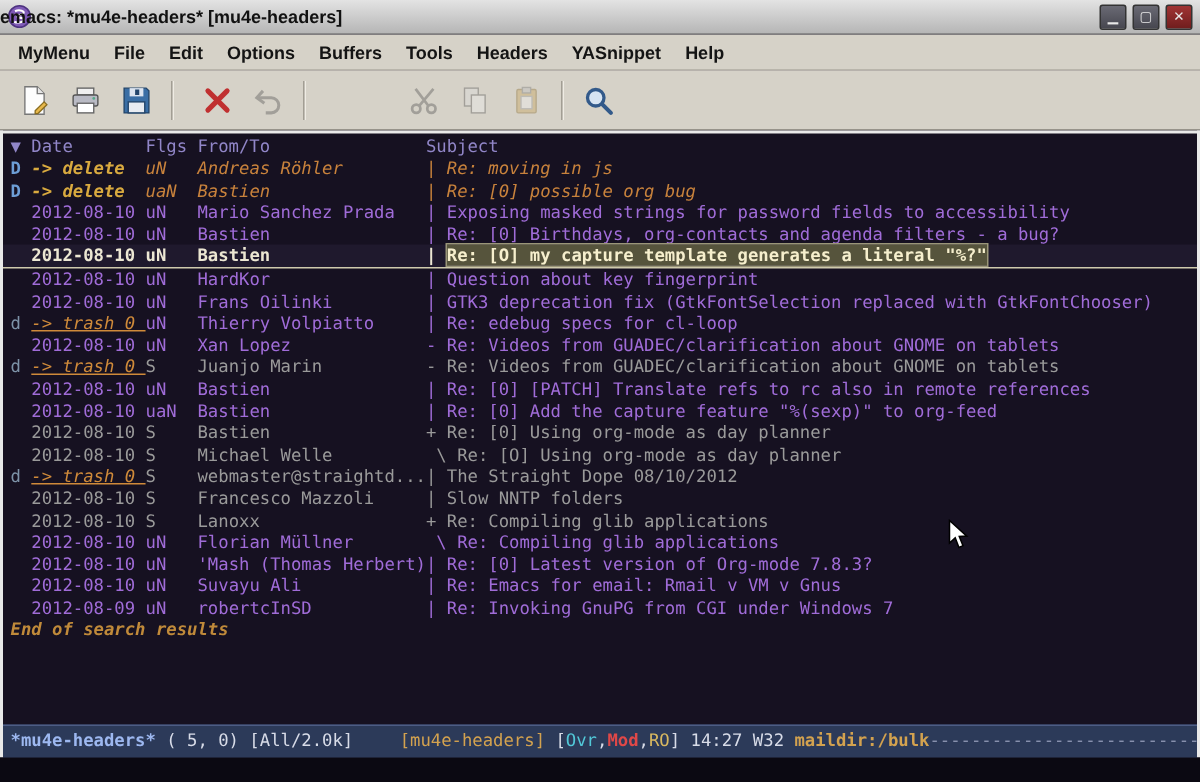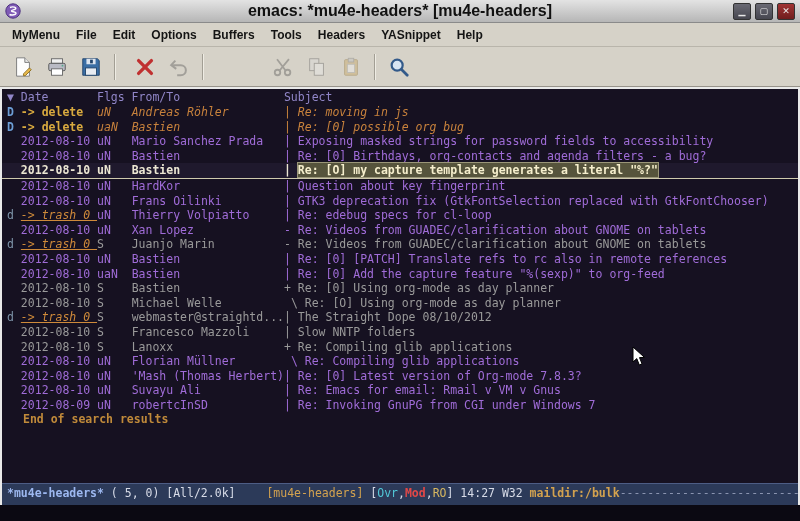--- a/index.html
+++ b/index.html
@@ -2,21 +2,21 @@
 <html><head>
 <meta charset="utf-8">
 <style>
   html,body{margin:0;padding:0;background:#888;}
   .screen{position:relative;width:800px;height:521px;overflow:hidden;
           font-family:"Liberation Sans",sans-serif;background:#161121;box-sizing:border-box;}
   
   .titlebar{height:22px;background:linear-gradient(#e3e3e3,#b6b6b6);
             border-bottom:1px solid #8a8a8a;display:flex;align-items:center;position:relative;}
   .app-icon{width:16px;height:16px;margin-left:5px;display:inline-flex;}
-  .title-text{position:absolute;left:0;right:0;text-align:center;font-size:16px;font-weight:bold;color:#111;}
+  .title-text{position:absolute;left:0;right:0;font-size:12px;font-weight:bold;color:#111;}
   .win-btns{margin-left:auto;display:flex;gap:4px;margin-right:5px;z-index:2;}
   .wbtn{width:16px;height:15px;background:linear-gradient(#6a6a74,#46464f);border:1px solid #333;
         border-radius:2px;color:#e8e8e8;font-size:9px;line-height:14px;text-align:center;cursor:default;}
   .wbtn.close{background:linear-gradient(#a03434,#701d1d);}
   
   .menubar{height:23px;background:#d6d2c8;display:flex;align-items:center;padding-left:4px;
            border-bottom:1px solid #b9b5ab;font-weight:bold;}
   .menu-item{padding:3px 8px;font-size:12px;color:#141414;}
   
   .toolbar{height:39px;background:#d6d2c8;border-bottom:1px solid #97938a;display:flex;align-items:center;padding-left:8px;}
@@ -30,27 +30,27 @@
   .frame{height:418px;border:2px solid #e9e9e9;border-bottom:none;box-sizing:border-box;
          background:#161121;display:flex;flex-direction:column;
          font-family:"DejaVu Sans Mono",monospace;font-size:11.5px;line-height:14.6px;}
   .header-line{height:15px;padding:1px 0 0 5px;color:#9186c8;white-space:pre;overflow:hidden;}
   .hbody{flex:1;overflow:hidden;padding-left:0;}
   .hrow{white-space:pre;height:14.6px;padding-left:5px;}
   .face-unread{color:#a06cd8;}
   .face-read{color:#9a9a9a;}
   .face-deleted{color:#c8823c;font-style:italic;}
   .face-current{color:#ece7d3;font-weight:bold;}
-  .mark-delete{color:#d9aa3f;font-weight:bold;}
+  .mark-delete{color:#d9aa3f;font-style:italic;font-weight:bold;}
   .mark-trash{color:#cf8a3a;font-style:italic;text-decoration:underline;}
   .mk-D{color:#6d9ed6;font-weight:bold;}
   .mk-d{color:#7d93a8;}
   .row-current{border-bottom:1px solid #cfcaad;background:#1f192d;}
   .subj-hl{background:#56543c;color:#f6efcd;font-weight:bold;outline:1px solid #9a9678;}
-  .end-msg{color:#c08a3a;font-weight:bold;white-space:pre;padding-left:21px;}
+  .end-msg{color:#c08a3a;font-style:italic;font-weight:bold;white-space:pre;padding-left:5px;}
   
   .modeline{height:19px;background:#2c3a59;border-top:1px solid #4d5d85;white-space:pre;overflow:hidden;
             padding:2px 0 0 5px;color:#d8dce8;}
   .seg-plain{color:#d8dce8;}
   .seg-buffer{color:#9db8f0;font-weight:bold;text-align:right;}
   .seg-mode{color:#d3a24f;margin-left:24px;}
   .seg-ovr{color:#52c8d8;}
   .seg-mod{color:#e04848;font-weight:bold;}
   .seg-ro{color:#d8b860;}
   .seg-maildir{color:#d3a24f;font-weight:bold;}

